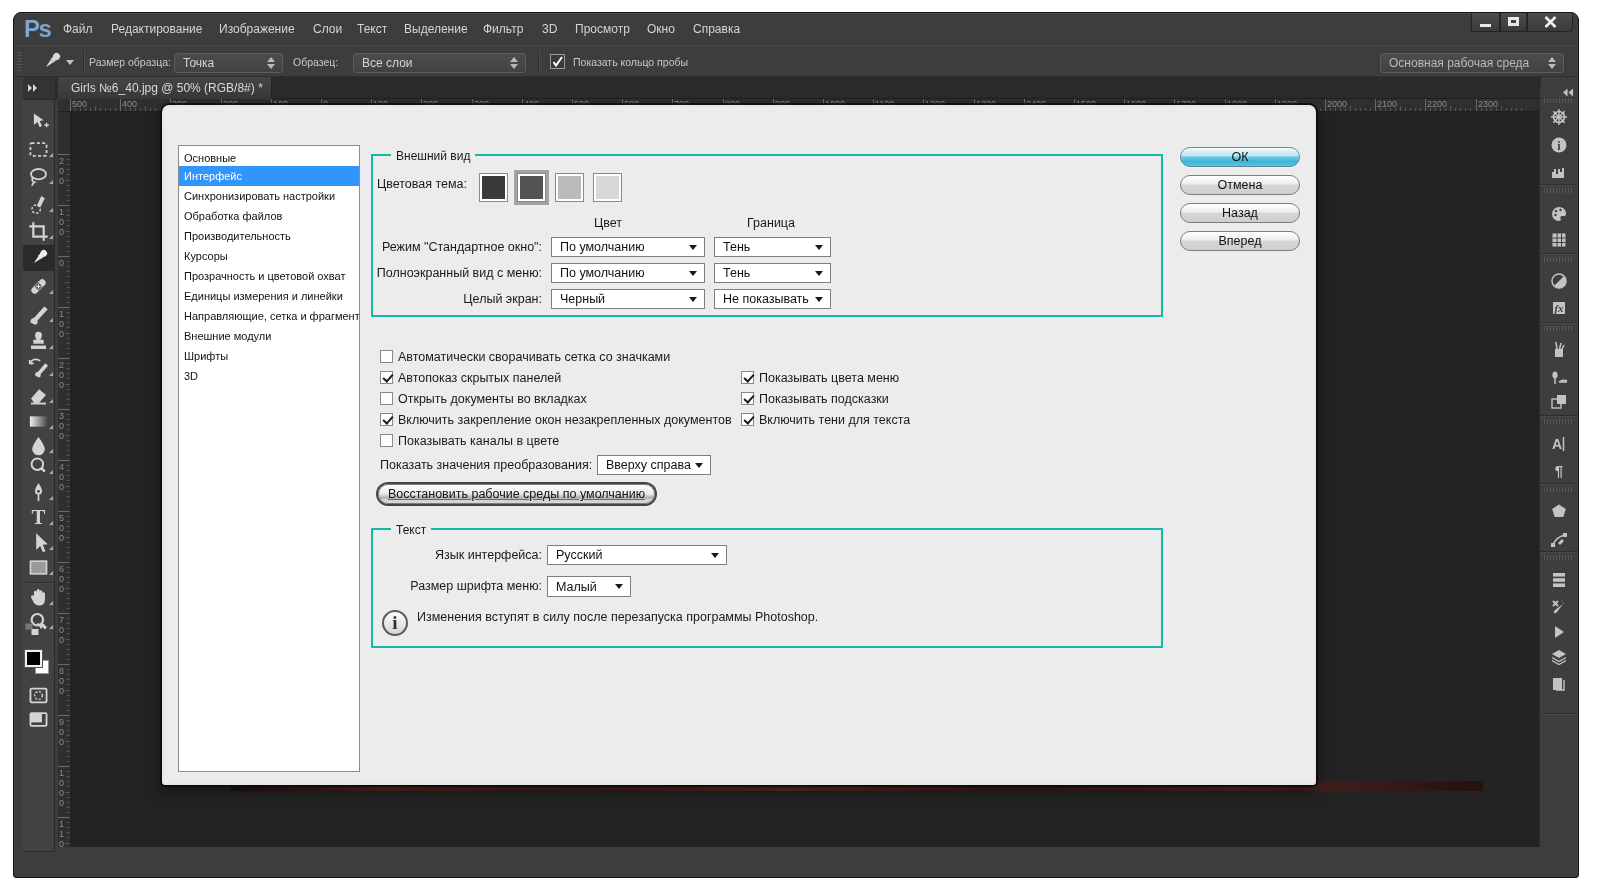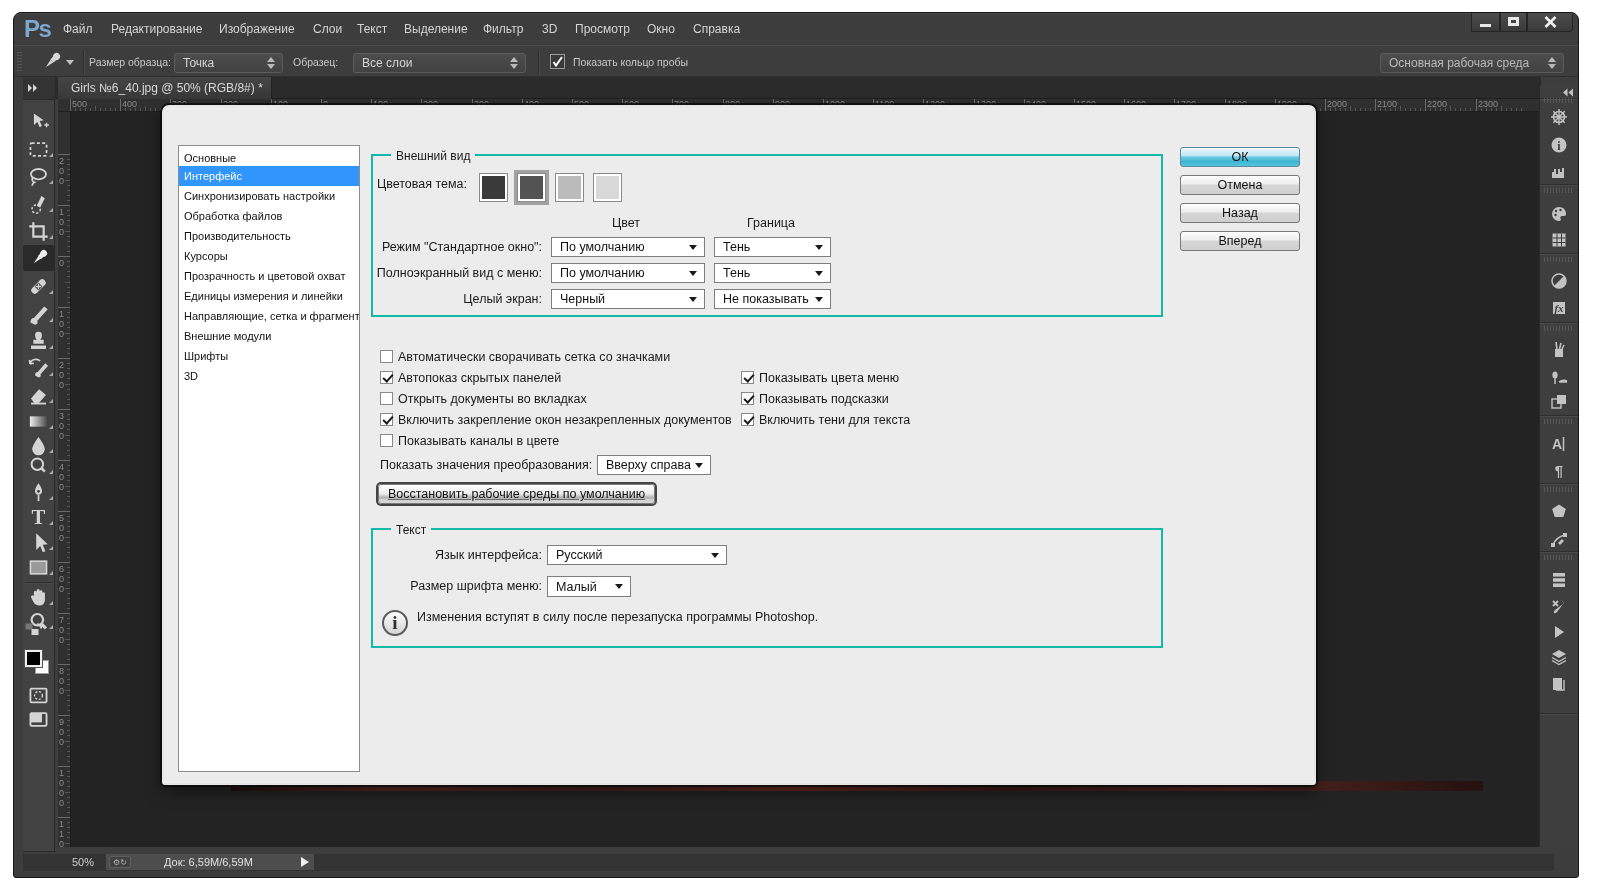--- a/index.html
+++ b/index.html
@@ -55,21 +55,21 @@
   .glabel { position:absolute; top:-8px; left:18px; background:#ececec; padding:0 5px; font-size:12px; color:#1a1a1a; height:16px; line-height:16px;}
   .lbl { position:absolute; font-size:12.5px; color:#1a1a1a; white-space:nowrap; }
   .r { text-align:right; }
   .dd { position:absolute; background:#fff; border:1px solid #7e7e7e; font-size:12.5px; color:#111; }
   .dd span { position:absolute; left:8px; top:50%; transform:translateY(-50%); white-space:nowrap;}
   .dd:after { content:""; position:absolute; right:7px; top:50%; margin-top:-2.5px; border:4.5px solid transparent; border-top:5.5px solid #1a1a1a; border-bottom:none; }
   .cb { position:absolute; width:13px; height:13px; background:#fff; border:1px solid #898989; }
   .cb.on:after { content:""; position:absolute; left:1.5px; top:2px; width:8px; height:4px; border-bottom:2px solid #1a1a1a; border-left:2px solid #1a1a1a; transform:rotate(-48deg); }
   .cbl { position:absolute; font-size:12.5px; color:#1a1a1a; white-space:nowrap;}
   .swatch { position:absolute; width:29px; height:29px; top:0; box-shadow:inset 0 0 0 2px #fff; }
-  .btn { position:absolute; width:120px; height:20px; border:1px solid #7a7a7a; border-radius:3px; text-align:center; font-size:12.5px; color:#111; line-height:19px;
+  .btn { position:absolute; width:120px; height:20px; border:1px solid #7a7a7a; border-radius:10px; text-align:center; font-size:12.5px; color:#111; line-height:19px;
          background:linear-gradient(#fefefe 0%,#ededed 45%,#d6d6d6 50%,#cfcfcf 100%); box-shadow:inset 0 1px 0 #fff; }
 </style>
 </head>
 <body>
 <div id="win">
 
   <div id="menubar">
     <div id="pslogo">Ps</div>
     <span class="menu" style="left:49px;">Файл</span>
     <span class="menu" style="left:97px;">Редактирование</span>
@@ -872,27 +872,20 @@
         <path d="M10 3 L17 7 L10 11 L3 7 Z" fill="#c3c3c3"></path>
         <path d="M3 10.5 L10 14.5 L17 10.5 M3 13.5 L10 17.5 L17 13.5" fill="none" stroke="#c3c3c3" stroke-width="1.4"></path>
       </svg>
     <svg class="abs" style="left:9px; top:588px;" width="20" height="20" viewBox="0 0 20 20">
         <rect x="4" y="4" width="9" height="12" fill="#c3c3c3"></rect>
         <path d="M15 6 v10 h-8" fill="none" stroke="#c3c3c3" stroke-width="1.4"></path>
       </svg>
     <div class="psep" style="top:627px;"></div>
   </div>
 
-  <div id="statusbar">
-    <span class="abs" style="left:49px; top:2px;">50%</span>
-    <div class="abs" style="left:83px; top:0px; width:208px; height:16px; background:#4d4d4d;"></div>
-    <div class="abs" style="left:86px; top:2px; width:22px; height:12px; background:#404040; border:1px solid #5e5e5e; border-radius:2px; color:#b5b5b5; font-size:8px; line-height:11px; text-align:center;">⚙↻</div>
-    <span class="abs" style="left:141px; top:2px; color:#e0e0e0;">Док: 6,59M/6,59M</span>
-    <div class="abs" style="left:278px; top:3px; border:5px solid transparent; border-left:8px solid #f0f0f0; border-right:none;"></div>
-  </div>
 
   <div id="dlg">
 
     <div class="listbox" style="left:14px; top:38px; width:182px; height:627px;">
       <div class="li" style="padding-top:2px;">Основные</div>
       <div class="li sel">Интерфейс</div>
       <div class="li">Синхронизировать настройки</div>
       <div class="li">Обработка файлов</div>
       <div class="li">Производительность</div>
       <div class="li">Курсоры</div>
@@ -905,21 +898,21 @@
     </div>
 
     <div class="group" style="left:207px; top:47px; width:792px; height:163px;">
       <span class="glabel">Внешний вид</span>
     </div>
     <div class="lbl r" style="left:153px; top:70px; width:150px;">Цветовая тема:</div>
     <div class="swatch" style="left:315px; top:66px; background:#3a3a3a; border:1px solid #8a8a8a;"></div>
     <div class="swatch" style="left:353px; top:66px; background:#535353; border:1px solid #8a8a8a; outline:3px solid #a2a2a2;"></div>
     <div class="swatch" style="left:391px; top:66px; background:#bbbbbb; border:1px solid #8a8a8a;"></div>
     <div class="swatch" style="left:429px; top:66px; background:#d8d8d8; border:1px solid #8a8a8a;"></div>
-    <div class="lbl" style="left:430px; top:109px; width:64px; text-align:center;">Цвет</div>
+    <div class="lbl" style="left:430px; top:109px; width:64px; text-align:left;">Цвет</div>
     <div class="lbl" style="left:560px; top:109px; width:94px; text-align:center;">Граница</div>
     <div class="lbl r" style="left:178px; top:133px; width:200px;">Режим "Стандартное окно":</div>
     <div class="lbl r" style="left:178px; top:159px; width:200px;">Полноэкранный вид с меню:</div>
     <div class="lbl r" style="left:178px; top:185px; width:200px;">Целый экран:</div>
     <div class="dd" style="left:387px; top:130px; width:154px; height:20px;">
         <span>По умолчанию</span>
       </div>
     <div class="dd" style="left:550px; top:130px; width:117px; height:20px;">
         <span>Тень</span>
       </div>

